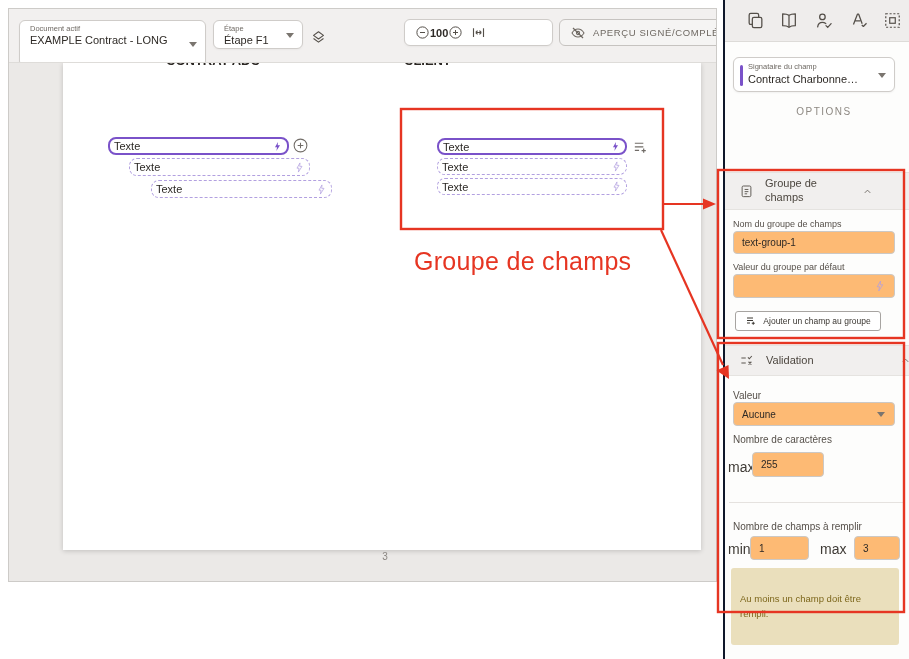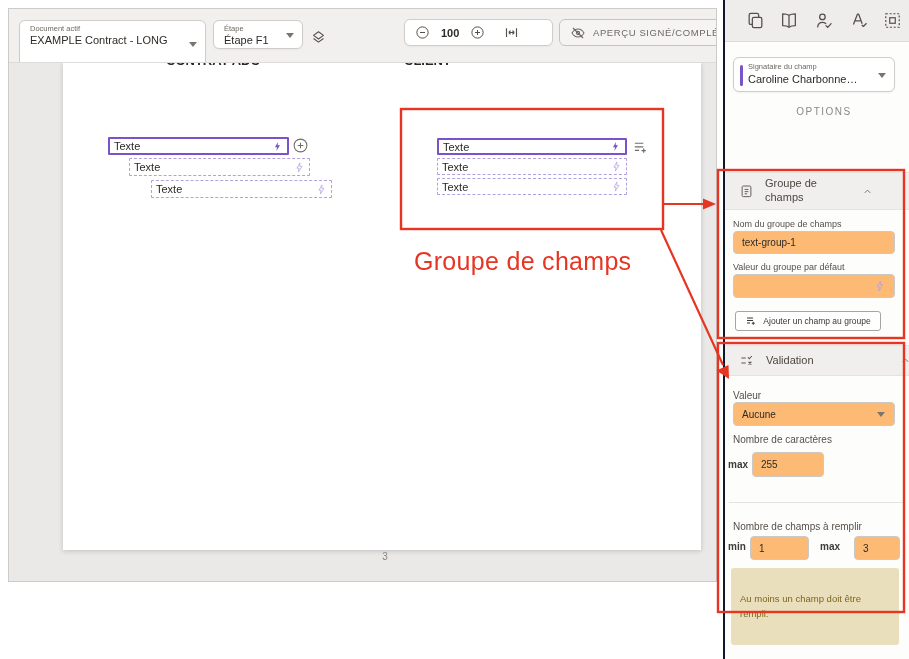--- a/index.html
+++ b/index.html
@@ -30,30 +30,30 @@
   .page-num{position:absolute;left:360px;top:488px;width:32px;text-align:center;font-size:10px;color:#8a8681}
 
   
   .tselect{position:absolute;background:#fff;border:1px solid var(--border);border-radius:6px;
     padding:3px 22px 2px 10px;box-shadow:0 1px 2px rgba(0,0,0,.04)}
   .tselect .lbl{display:block;font-size:7.5px;color:#6e6963;line-height:9px}
   .tselect .val{display:block;font-size:11px;color:var(--ink);line-height:14px;white-space:nowrap}
   .caret{position:absolute;right:8px;top:50%;margin-top:-2px;width:0;height:0;
     border-left:4px solid transparent;border-right:4px solid transparent;border-top:5px solid #7a756f}
   .zoom-group{position:absolute;left:395px;top:10px;width:149px;height:27px;background:#fff;
-    border:1px solid var(--border);border-radius:6px;display:flex;align-items:center;padding:0 10px;gap:11px;
+    border:1px solid var(--border);border-radius:6px;display:flex;align-items:center;padding:0 10px;
     box-shadow:0 1px 2px rgba(0,0,0,.04)}
   .zoom-val{font-size:11px;font-weight:bold;color:var(--ink)}
   .preview-btn{position:absolute;left:550px;top:10px;width:178px;height:27px;border:1px solid #c6c3c0;
     border-radius:6px;display:flex;align-items:center;gap:7px;padding:0 10px;background:rgba(255,255,255,.25)}
   .preview-btn span{font-size:9.5px;letter-spacing:.6px;color:#6e6862;white-space:nowrap;overflow:hidden}
   .icon{display:inline-block;flex:none;color:#55504a}
 
   
-  .dfield{position:absolute;height:18px;background:#fff;border-radius:1px;display:flex;align-items:center;
+  .dfield{position:absolute;height:18px;background:#fff;border-radius:8px;display:flex;align-items:center;
     justify-content:space-between;padding:0 4px}
   .f-strong{border:2px solid var(--purple)}
   .f-light{border:1px dashed var(--purple-light)}
   .dfield .txt{font-size:11px;color:#2c2925}
   .bolt{width:11px;height:11px;flex:none}
   .c-purple{color:var(--purple)} .c-lpurple{color:var(--purple-light)}
   .gray-ctl{position:absolute;color:#716c67}
 
   .callout-text{position:absolute;left:405px;top:184px;font-size:25px;color:var(--red);white-space:nowrap;letter-spacing:.3px}
 
@@ -73,21 +73,21 @@
   .sect-row .ttl{font-size:11px;color:#4c463f;flex:1;line-height:1.25}
   .chev{width:11px;height:11px;color:#6d6862;flex:none}
   .flabel{position:absolute;font-size:9px;color:var(--label);white-space:nowrap}
   .finput{position:absolute;background:#fdba74;border:1px solid #cbc8c5;border-radius:4px;font-size:10px;color:var(--ink);
     display:flex;align-items:center;padding:0 8px}
   .fselect .caret{right:9px}
   .add-btn{position:absolute;left:10px;top:311px;width:146px;height:20px;background:#fff;border:1px solid #a7a4a1;
     border-radius:3px;display:flex;align-items:center;justify-content:center;gap:6px}
   .add-btn span{font-size:8.5px;color:#3a3631;font-weight:normal}
   .divider{position:absolute;left:4px;top:502px;width:176px;height:1px;background:#e5e2df}
-  .mini-lbl{position:absolute;font-size:10px;color:#3f3b36;font-weight:bold}
+  .mini-lbl{position:absolute;font-size:14px;color:#3f3b36;font-weight:normal}
   .warn{position:absolute;left:6px;top:568px;width:168px;background:#eadfbc;border-radius:3px;
     padding:24px 9px;font-size:9.5px;line-height:1.55;color:#7d671c}
 
   
   .overlay{position:absolute;left:0;top:0;width:909px;height:659px;pointer-events:none;z-index:60}
 </style>
 </head>
 <body>
 
 <div class="app">
@@ -212,21 +212,21 @@
       </svg>
       <svg class="icon" width="19" height="19" viewBox="0 0 24 24" fill="none" stroke="currentColor" stroke-width="1.5">
         <rect x="3.5" y="3.5" width="17" height="17" stroke-dasharray="2.6 2.2"></rect>
           <rect x="8.5" y="8.5" width="7" height="7"></rect>
       </svg>
     </div>
 
     <div class="signer">
       <span class="bar"></span>
       <span class="lbl">Signataire du champ</span>
-      <span class="val">Caroline Charbonne…</span>
+      <span class="val">Contract Charbonne…</span>
       <span class="caret"></span>
     </div>
 
     <div class="options-h">OPTIONS</div>
 
 
     <div class="sect-row" style="top:172px;height:38px">
       <svg class="icon" width="15" height="16" viewBox="0 0 24 24" fill="none" stroke="#5a554f" stroke-width="1.5">
         <rect x="5" y="4" width="14" height="17" rx="2"></rect>
           <path d="M9 9.5h6M9 13h6M9 16.5h4"></path>

